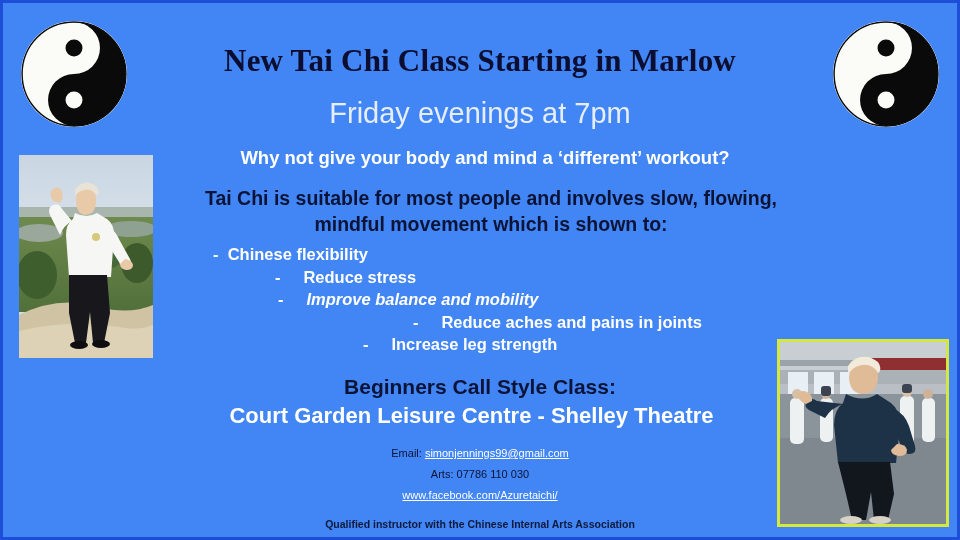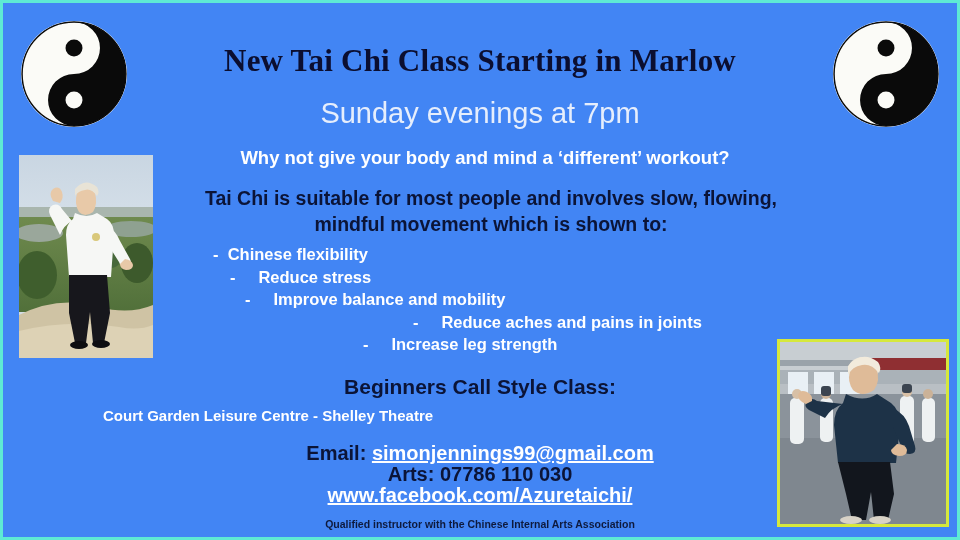--- a/index.html
+++ b/index.html
@@ -7,21 +7,21 @@
     padding: 0;
     background: #2b2b2b;
   }
   #slide {
     position: relative;
     width: 960px;
     height: 540px;
     overflow: hidden;
     background: #4285f4;
     box-sizing: border-box;
-    border: 3px solid #5eead4;
+    border: 3px solid #1d4ed8;
     font-family: "Liberation Sans", sans-serif;
   }
 
   
   .yinyang {
     position: absolute;
     width: 106px;
     height: 106px;
     border-radius: 50%;
     overflow: hidden;
@@ -112,59 +112,59 @@
     top: 240px;
   }
   .benefit {
     color: #ffffff;
     font-weight: bold;
     font-size: 16.5px;
     line-height: 22.5px;
     white-space: pre;
   }
   .b0 { margin-left: 50px; }
-  .b1 { margin-left: 67px; }
-  .b2 { margin-left: 82px; }
+  .b1 { margin-left: 112px; }
+  .b2 { margin-left: 115px; font-style: italic; }
   .b3 { margin-left: 200px; }
   .b4 { margin-left: 250px; }
 
   #class-style {
     position: absolute;
     left: 130px;
     right: 130px;
     top: 370px;
     text-align: center;
     font-size: 21px;
     font-weight: bold;
     color: #0b1437;
     line-height: 28px;
   }
 
   #venue {
     position: absolute;
     left: 100px;
     right: 117px;
     top: 399px;
-    text-align: left;
-    font-size: 15px;
+    text-align: center;
+    font-size: 22px;
     font-weight: bold;
     color: #ffffff;
     line-height: 28px;
   }
 
   #contact {
     position: absolute;
     left: 180px;
     right: 180px;
     top: 440px;
     text-align: center;
   }
   .contact-line {
-    font-size: 20px;
-    font-weight: bold;
+    font-size: 11px;
+    font-weight: normal;
     line-height: 21px;
     color: #0b1437;
   }
   .contact-line .link {
     color: #ffffff;
     text-decoration: underline;
   }
   .contact-line .lbl { color: #0b1437; }
 
   #footer-note {
@@ -297,21 +297,21 @@
         <path d="M117 102 q9 0 10 6 q0 6 -8 6 q-8 -1 -8 -6 Z" fill="#dfbb98"></path>
         <path d="M58 120 l52 0 l4 32 l-6 26 l-14 0 l-3 -28 l-5 28 l-14 0 l-6 -26 Z" fill="#12161d"></path>
         <ellipse cx="71" cy="178" rx="11" ry="4" fill="#d8d2c6"></ellipse>
         <ellipse cx="100" cy="178" rx="11" ry="4" fill="#d8d2c6"></ellipse>
       </g>
     </svg>
   </div>
 
   <div id="title">New Tai Chi Class Starting in Marlow</div>
 
-  <div id="subtitle">Sunday evenings at 7pm</div>
+  <div id="subtitle">Friday evenings at 7pm</div>
 
   <div id="tagline">Why not give your body and mind a ‘different’ workout?</div>
 
   <div id="intro">Tai Chi is suitable for most people and involves slow, flowing, mindful movement which is shown to:</div>
 
   <div id="benefits">
     <div class="benefit b0">-  Chinese flexibility</div>
     <div class="benefit b1">-     Reduce stress</div>
     <div class="benefit b2">-     Improve balance and mobility</div>
     <div class="benefit b4">-     Reduce aches and pains in joints</div>

